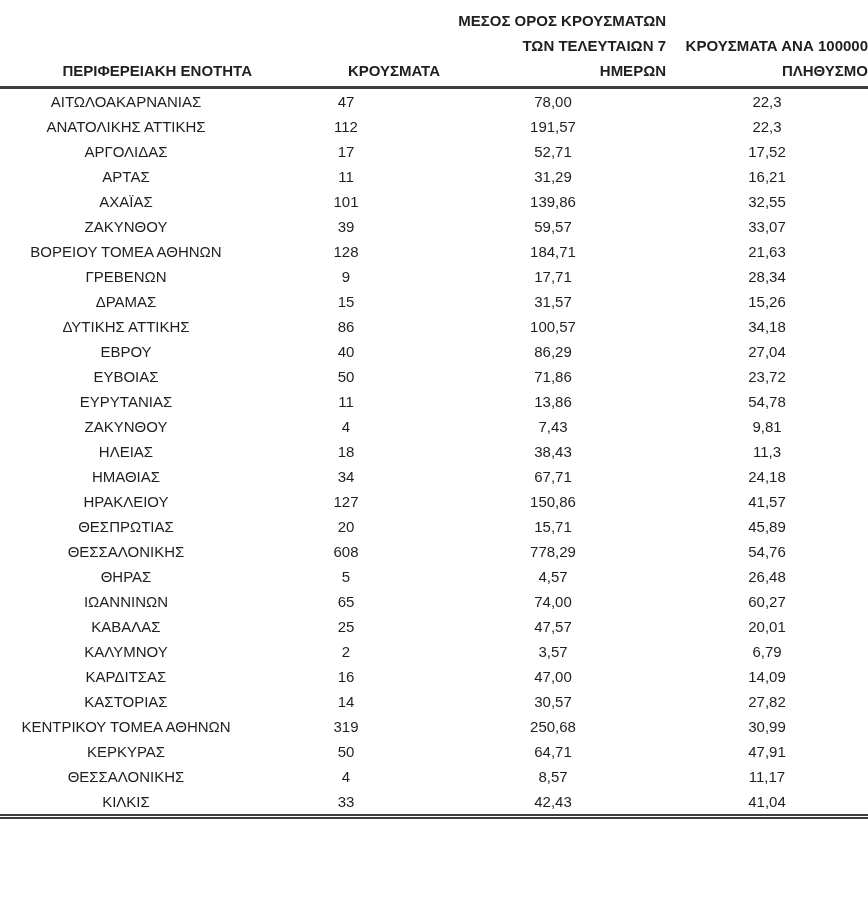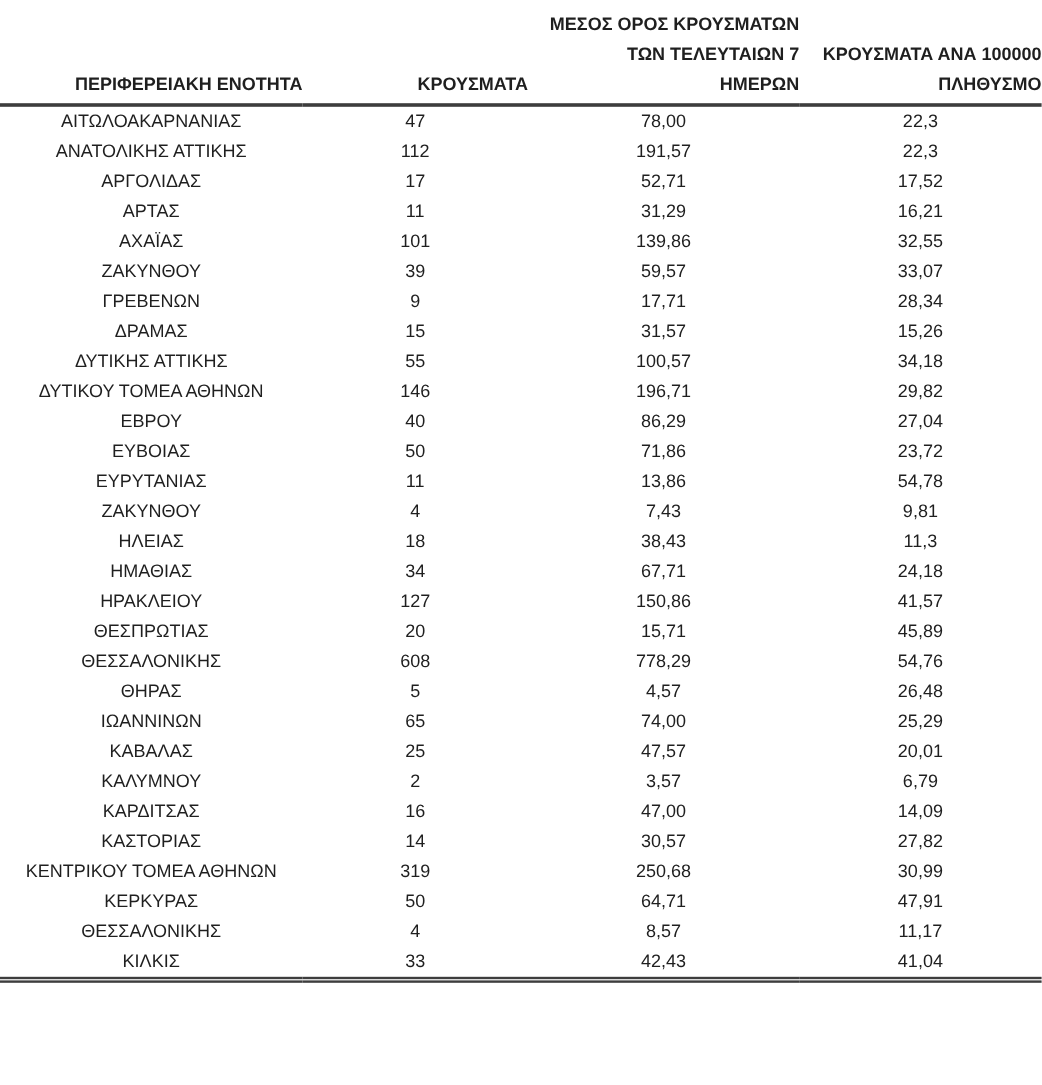--- a/index.html
+++ b/index.html
@@ -111,42 +111,42 @@
           <td>139,86</td>
           <td>32,55</td>
         </tr>
         <tr>
           <td>ΖΑΚΥΝΘΟΥ</td>
           <td>39</td>
           <td>59,57</td>
           <td>33,07</td>
         </tr>
         <tr>
+          <td>ΒΟΡΕΙΟΥ ΤΟΜΕΑ ΑΘΗΝΩΝ</td>
+          <td>128</td>
+          <td>184,71</td>
+          <td>21,63</td>
+        </tr>
+        <tr>
           <td>ΓΡΕΒΕΝΩΝ</td>
           <td>9</td>
           <td>17,71</td>
           <td>28,34</td>
         </tr>
         <tr>
           <td>ΔΡΑΜΑΣ</td>
           <td>15</td>
           <td>31,57</td>
           <td>15,26</td>
         </tr>
         <tr>
           <td>ΔΥΤΙΚΗΣ ΑΤΤΙΚΗΣ</td>
-          <td>55</td>
+          <td>86</td>
           <td>100,57</td>
           <td>34,18</td>
-        </tr>
-        <tr>
-          <td>ΔΥΤΙΚΟΥ ΤΟΜΕΑ ΑΘΗΝΩΝ</td>
-          <td>146</td>
-          <td>196,71</td>
-          <td>29,82</td>
         </tr>
         <tr>
           <td>ΕΒΡΟΥ</td>
           <td>40</td>
           <td>86,29</td>
           <td>27,04</td>
         </tr>
         <tr>
           <td>ΕΥΒΟΙΑΣ</td>
           <td>50</td>
@@ -198,21 +198,21 @@
         <tr>
           <td>ΘΗΡΑΣ</td>
           <td>5</td>
           <td>4,57</td>
           <td>26,48</td>
         </tr>
         <tr>
           <td>ΙΩΑΝΝΙΝΩΝ</td>
           <td>65</td>
           <td>74,00</td>
-          <td>25,29</td>
+          <td>60,27</td>
         </tr>
         <tr>
           <td>ΚΑΒΑΛΑΣ</td>
           <td>25</td>
           <td>47,57</td>
           <td>20,01</td>
         </tr>
         <tr>
           <td>ΚΑΛΥΜΝΟΥ</td>
           <td>2</td>

